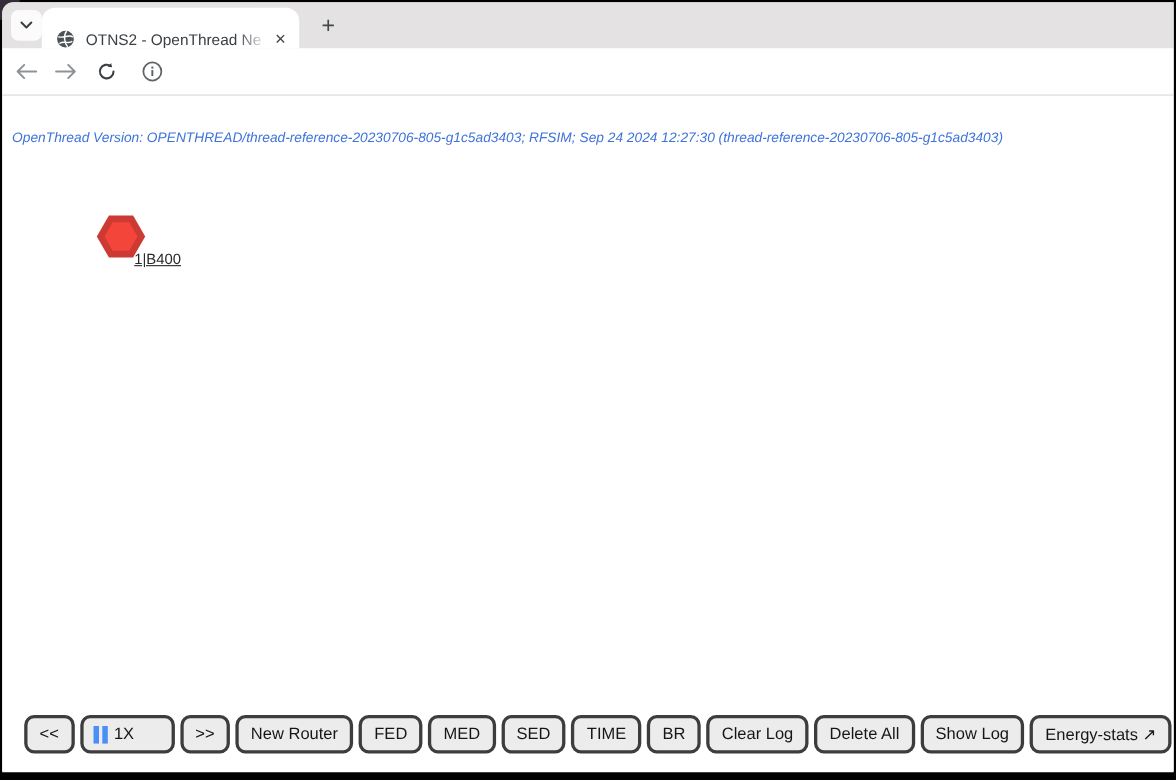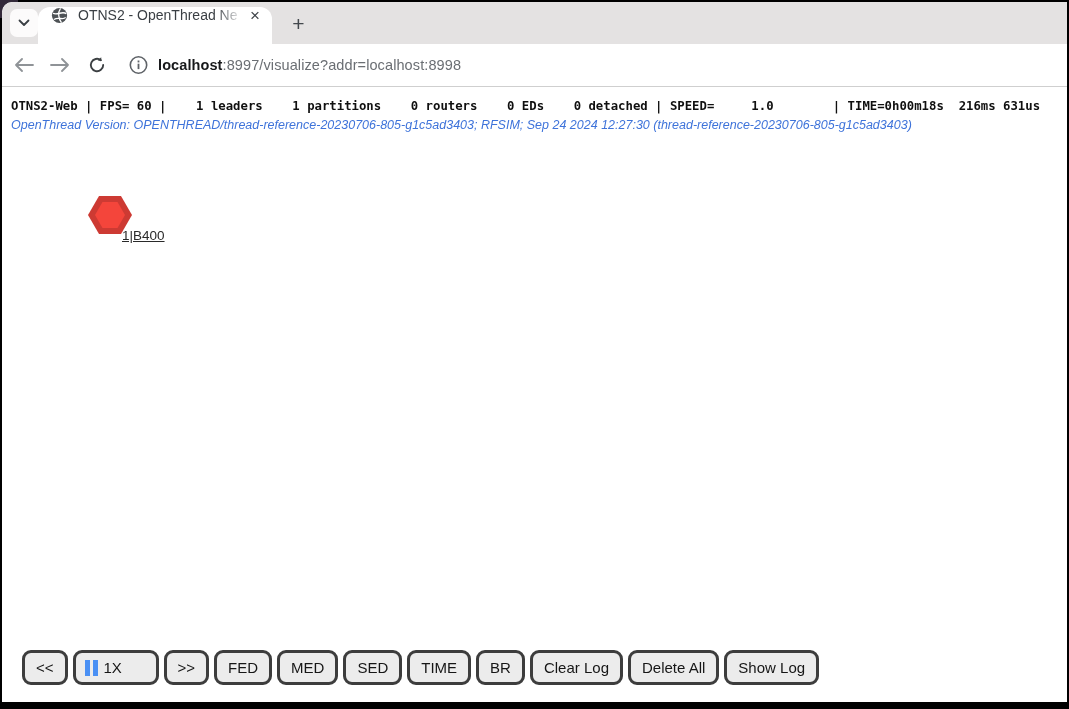--- a/index.html
+++ b/index.html
@@ -6,21 +6,21 @@
   html,body { width:1069px; height:709px; background:#000; font-family:"Liberation Sans", sans-serif; overflow:hidden; }
   body { position:relative; }
 
   .corner-accent { position:absolute; left:0; top:0; width:18px; height:18px; background:#332a3a; }
 
   .window { position:absolute; left:2px; top:2px; width:1065px; height:700px; background:#fff; border-top-left-radius:10px; overflow:hidden; }
 
   
   .tabstrip { position:relative; height:42px; background:#e4e2e2; border-top-left-radius:10px; }
   .chevron-btn { position:absolute; left:8px; top:7px; width:28px; height:28px; background:#fcfbfb; border-radius:7px; display:flex; align-items:center; justify-content:center; cursor:pointer; }
-  .tab { position:absolute; left:36px; top:5px; width:234px; height:37px; background:#ffffff; border-radius:12px 12px 0 0; display:flex; align-items:flex-start; padding:0 8px 0 13px; }
+  .tab { position:absolute; left:36px; top:5px; width:234px; height:37px; background:#ffffff; border-radius:12px 12px 0 0; display:flex; align-items:flex-end; padding:0 8px 0 13px; }
   .tab-title { flex:1; margin-left:10px; font-size:14px; color:#3a3f44; white-space:nowrap; overflow:hidden;
     -webkit-mask-image:linear-gradient(90deg,#000 82%,transparent 98%); mask-image:linear-gradient(90deg,#000 82%,transparent 98%); }
   .tab-close { font-size:17px; color:#41464b; padding:0 4px; cursor:pointer; line-height:1; }
   .newtab-btn { position:absolute; left:282px; top:7px; width:29px; height:29px; border-radius:50%; display:flex; align-items:center; justify-content:center; font-size:21px; color:#43484d; cursor:pointer; }
 
   
   .addressbar { position:relative; height:43px; background:#fff; border-bottom:1px solid #cfcfcf; display:flex; align-items:center; }
   .nav-icon { position:absolute; top:50%; transform:translateY(-50%); display:flex; align-items:center; justify-content:center; }
   .icon-back { left:12px; } .icon-forward { left:48px; } .icon-reload { left:86px; } .icon-info { left:127px; }
   .url-text { position:absolute; left:156px; top:50%; transform:translateY(-50%); font-size:14.5px; white-space:nowrap; letter-spacing:0.1px; }
@@ -89,25 +89,23 @@
         <path d="M13.2 1.2 L13.4 5 L9.7 4.6 Z" fill="#3c4043"></path>
       </svg>
     </span>
     <span class="nav-icon icon-info">
       <svg width="19" height="19" viewBox="0 0 19 19">
         <circle cx="9.5" cy="9.5" r="8.2" fill="none" stroke="#5f6368" stroke-width="1.6"></circle>
         <rect x="8.6" y="8.2" width="1.8" height="5.4" fill="#5f6368"></rect>
         <rect x="8.6" y="5" width="1.8" height="1.9" fill="#5f6368"></rect>
       </svg>
     </span>
-    <span class="url-text"><span class="url-host">localhost</span><span class="url-rest">:8997/visualize?addr=localhost:8998</span></span>
   </div>
 
   <div class="content">
-    <div class="status-line">OTNS2-Web | FPS= 60 |    1 leaders    1 partitions    0 routers    0 EDs    0 detached | SPEED=     1.0        | TIME=0h00m18s  216ms 631us</div>
     <div class="version-line">OpenThread Version: OPENTHREAD/thread-reference-20230706-805-g1c5ad3403; RFSIM; Sep 24 2024 12:27:30 (thread-reference-20230706-805-g1c5ad3403)</div>
 
     <svg class="node-hexagon" viewBox="-24 -24 48 48">
       <polygon points="22,0 11,19.05 -11,19.05 -22,0 -11,-19.05 11,-19.05" fill="#cd3a33"></polygon>
       <polygon points="15,0 7.5,12.99 -7.5,12.99 -15,0 -7.5,-12.99 7.5,-12.99" fill="#f4453b"></polygon>
     </svg>
     <div class="node-label">1|B400</div>
 
     <div class="toolbar">
       <button class="tb-btn">
@@ -115,20 +113,23 @@
       </button>
       <button class="tb-btn speed">
         <span class="pause-icon">
             <i></i>
             <i></i>
           </span>
         <span>1X</span>
       </button>
       <button class="tb-btn">
         <span>&gt;&gt;</span>
+      </button>
+      <button class="tb-btn">
+        <span>New Router</span>
       </button>
       <button class="tb-btn">
         <span>FED</span>
       </button>
       <button class="tb-btn">
         <span>MED</span>
       </button>
       <button class="tb-btn">
         <span>SED</span>
       </button>
@@ -140,17 +141,20 @@
       </button>
       <button class="tb-btn">
         <span>Clear Log</span>
       </button>
       <button class="tb-btn">
         <span>Delete All</span>
       </button>
       <button class="tb-btn">
         <span>Show Log</span>
       </button>
+      <button class="tb-btn">
+        <span>Energy-stats ↗</span>
+      </button>
 
     </div>
   </div>
 
 </div>
 
 </body></html>

